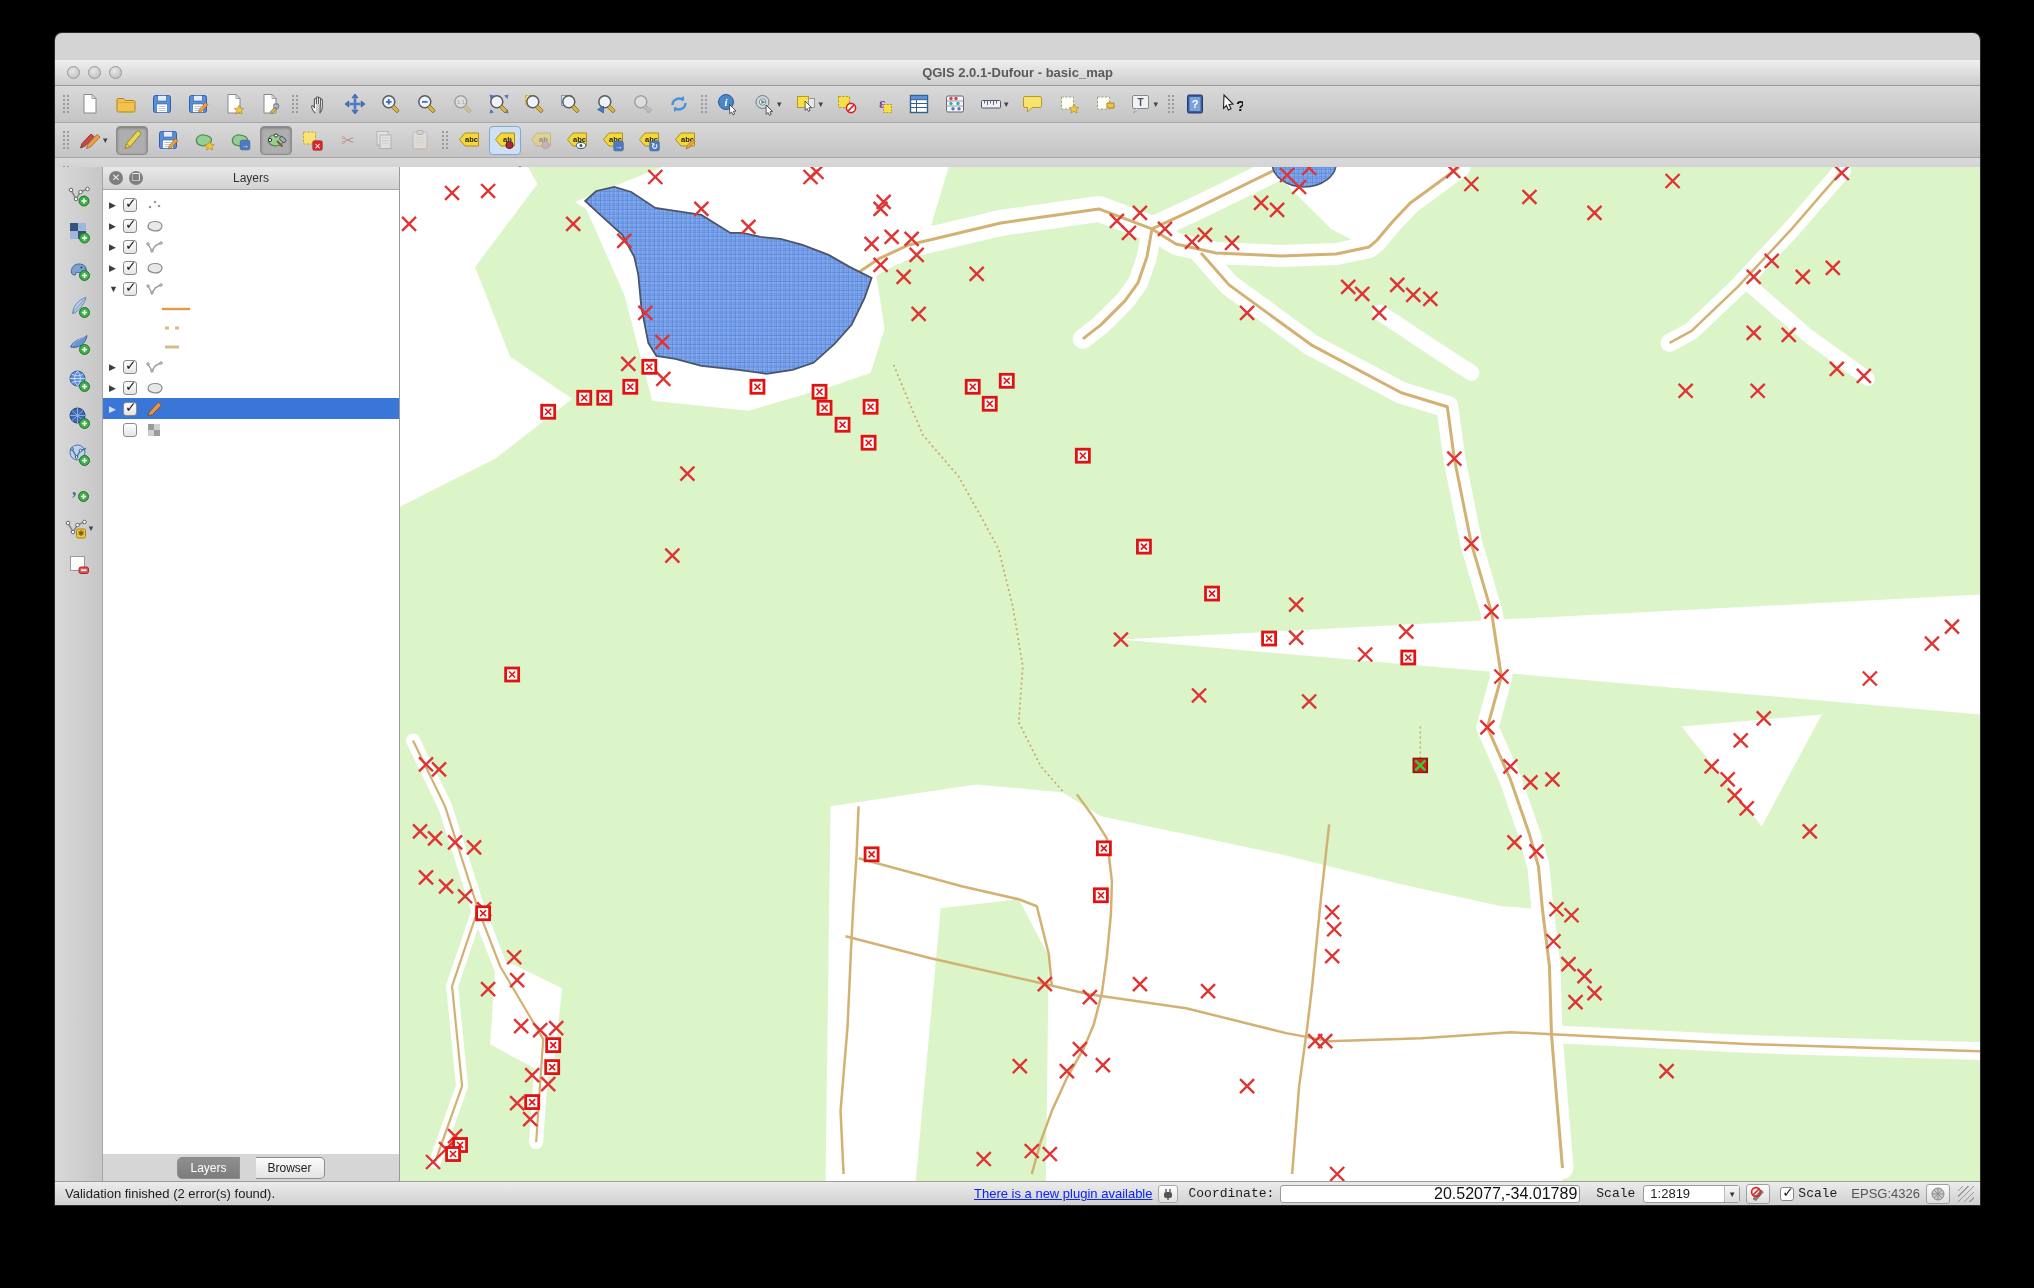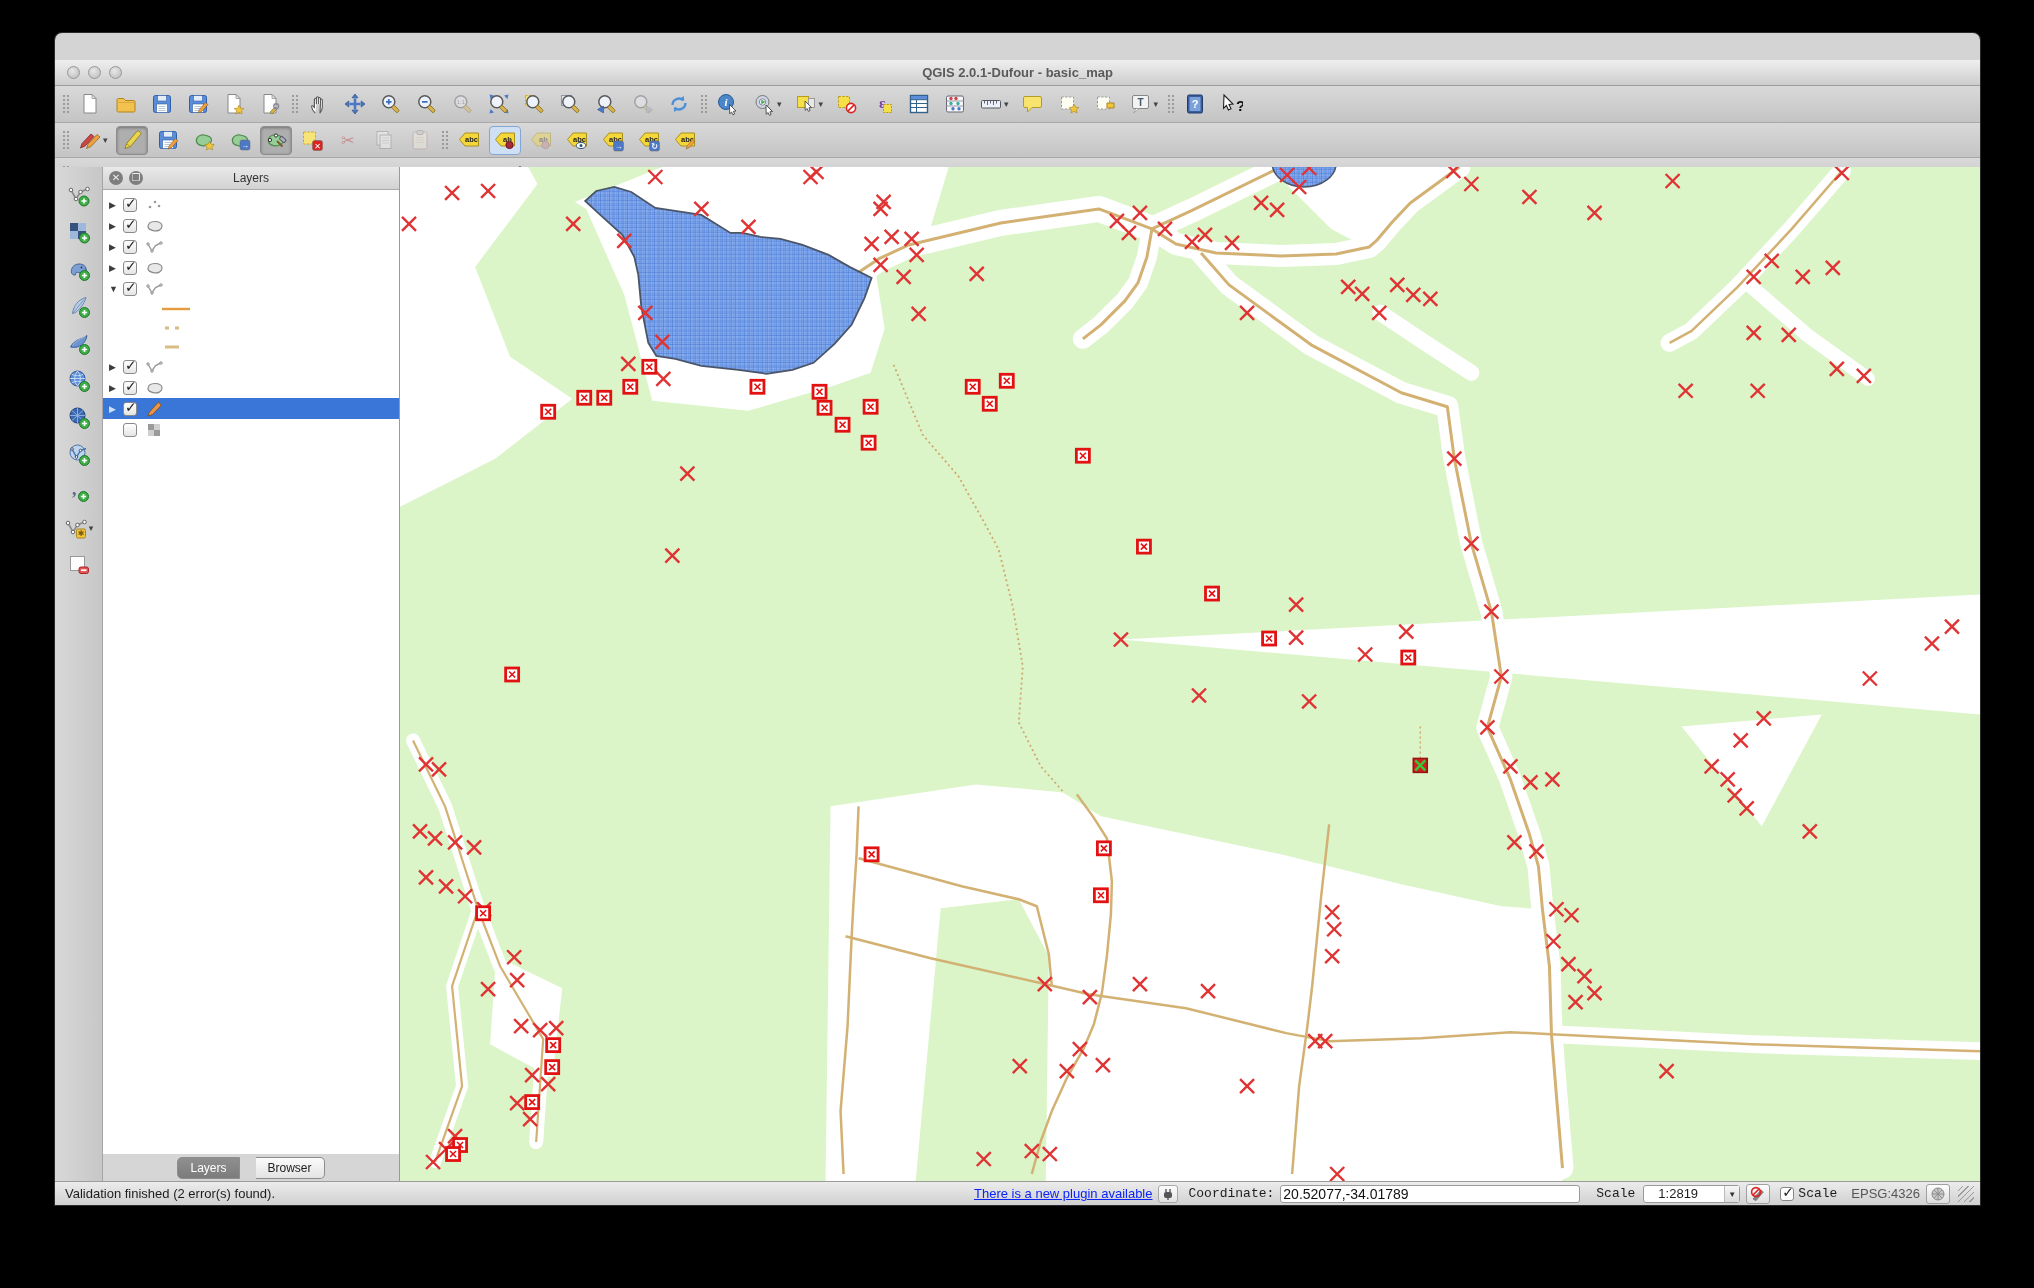--- a/index.html
+++ b/index.html
@@ -39,22 +39,22 @@
   .ptab:first-child{border-radius:5px 0 0 5px;}
   .ptab:last-child{border-radius:0 5px 5px 0;border-left:none;margin-left:16px;}
   .ptab.active{background:linear-gradient(#8f8f8f,#7c7c7c);color:#fff;}
   .map{flex:1;position:relative;background:#fff;overflow:hidden;}
   .map svg{display:block;}
   .statusbar{position:absolute;bottom:0;left:0;right:0;height:24px;background:linear-gradient(#ececec,#d0d0d0);border-top:1px solid #9c9c9c;display:flex;align-items:center;font-size:13px;color:#1c1c1c;padding:0 6px;}
   .sb-msg{margin-left:4px;}
   .sb-link{margin-left:auto;color:#0b24fb;text-decoration:underline;}
   .sb-ic{width:20px;height:18px;margin:0 6px;display:flex;align-items:center;justify-content:center;border:1px solid #a8a8a8;border-radius:3px;background:linear-gradient(#fdfdfd,#e2e2e2);}
   .sb-label{margin:0 6px 0 4px;font-family:Liberation Mono, monospace;}
-  .sb-input{width:300px;height:18px;border:1px solid #9a9a9a;border-radius:3px;background:#fff;text-align:left;font-size:14px;font-family:inherit;color:#111;}
-  .sb-combo{width:97px;height:18px;border:1px solid #9a9a9a;border-radius:3px;background:#fff;display:flex;align-items:center;margin-left:2px;padding-left:8px;}
+  .sb-input{width:300px;height:18px;border:1px solid #9a9a9a;border-radius:3px;background:#fff;text-align:right;font-size:16px;font-family:inherit;color:#111;}
+  .sb-combo{width:97px;height:18px;border:1px solid #9a9a9a;border-radius:3px;background:#fff;display:flex;align-items:center;margin-left:2px;}
   .sb-combo .val{flex:1;padding-left:6px;font-size:13px;}
   .sb-combo .cdd{width:15px;text-align:center;font-size:8px;color:#333;border-left:1px solid #bbb;background:linear-gradient(#f6f6f6,#dcdcdc);height:100%;line-height:17px;}
   .sb-btn{width:24px;height:20px;margin-left:6px;border:1px solid #a0a0a0;border-radius:3px;background:linear-gradient(#fdfdfd,#dedede);display:flex;align-items:center;justify-content:center;}
   .sb-cb{width:14px;height:14px;border:1px solid #888;border-radius:3px;background:#fff;margin-left:10px;position:relative;}
   .sb-cb .ck{position:absolute;left:1px;top:-4px;font-size:14px;color:#222;}
   .sb-crs{color:#555;margin-left:8px;}
   .sb-grip{width:16px;height:16px;margin-left:8px;background:repeating-linear-gradient(135deg,rgba(0,0,0,0) 0 3px,#9a9a9a 3px 4px);}
 </style>
 </head>
 <body>

